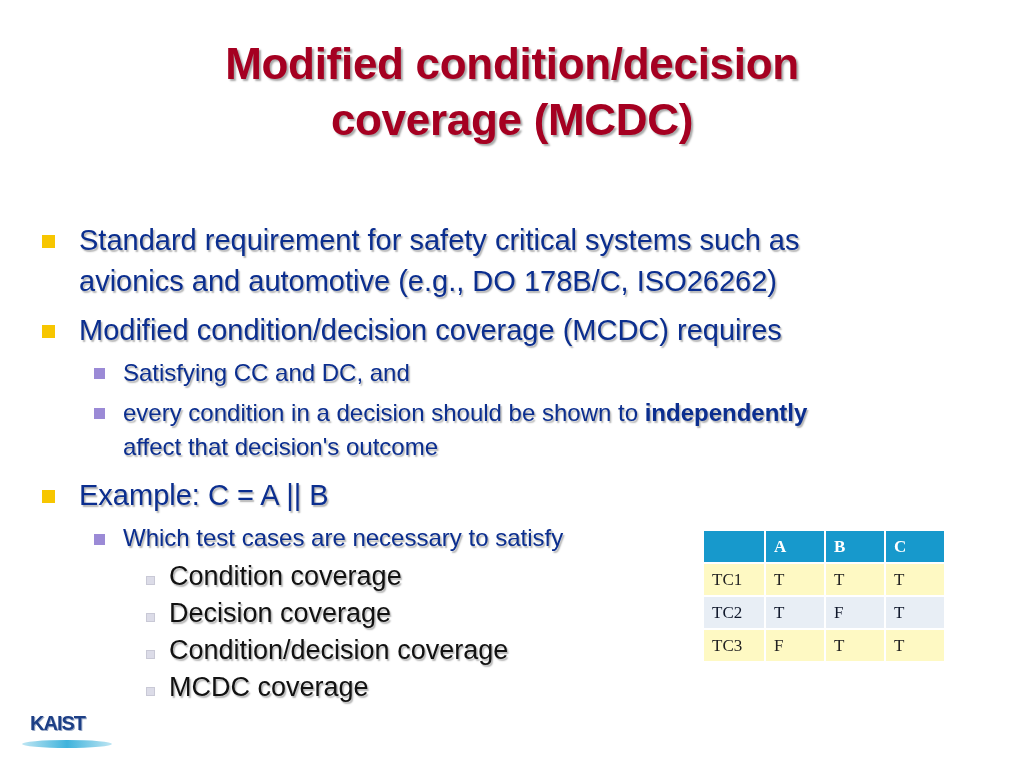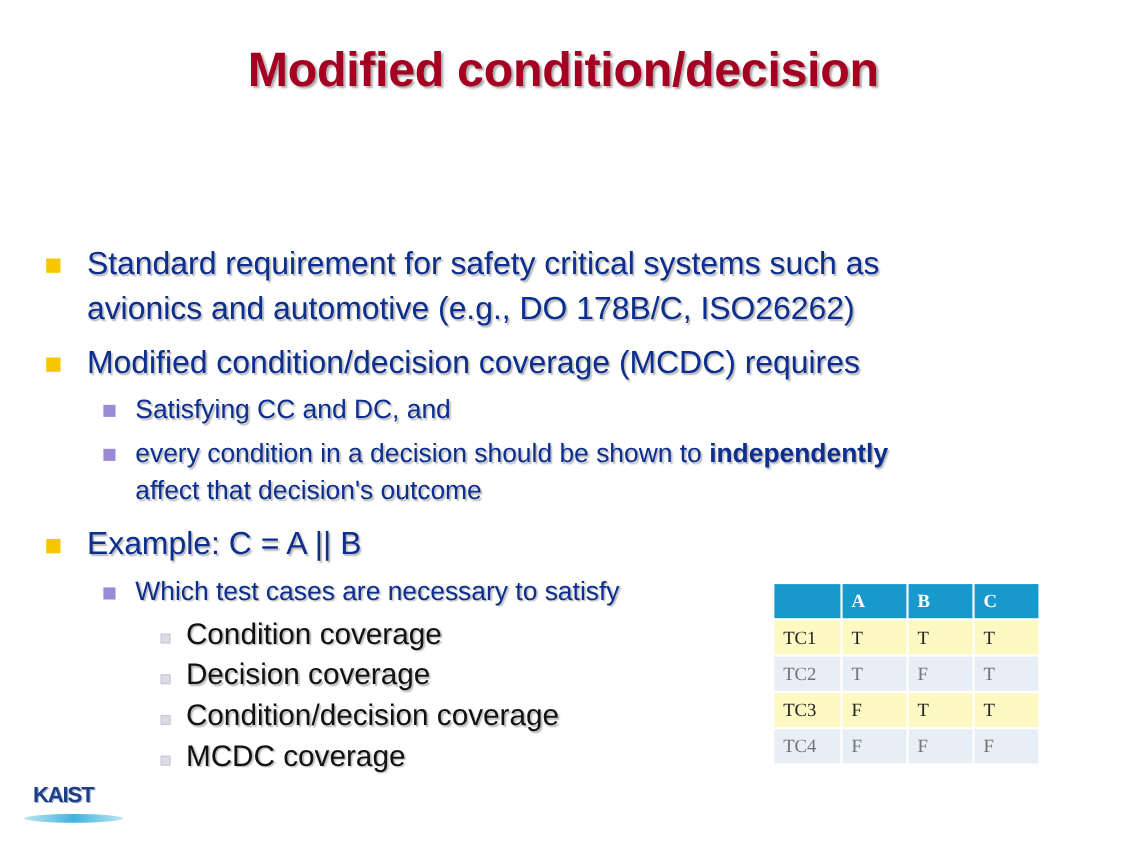--- a/index.html
+++ b/index.html
@@ -29,39 +29,40 @@
 
     table.tc {
       position:absolute; left:702px; top:529px; border-collapse:separate; border-spacing:2px 2px;
       font-family: "Liberation Serif", "DejaVu Serif", serif; font-size:17px;
     }
     table.tc td, table.tc th {
       height:31px; padding:0 0 0 8px; text-align:left; vertical-align:middle; font-weight:normal;
     }
     table.tc th { background:#1799cc; color:#ffffff; font-weight:bold; }
     table.tc tr.odd td { background:#fef9c3; color:#222; }
-    table.tc tr.even td { background:#e8eef5; color:#737373; }
+    table.tc tr.even td { background:#e8eef5; color:#0f172a; }
     .c0 { width:52px; } .c1 { width:50px; } .c2 { width:50px; } .c3 { width:50px; }
 
     .logo { position:absolute; left:22px; top:712px; width:92px; height:44px; }
     .logo-text {
       position:absolute; left:8px; top:0; font-weight:bold; font-size:20px; color:#1d3f86;
       letter-spacing:-1px; font-family:"Liberation Sans", sans-serif;
       text-shadow: 1px 1px 0 #9aa9c6;
     }
     .logo-swoosh {
       position:absolute; left:0; top:28px; width:90px; height:8px; border-radius:50%;
       background: linear-gradient(90deg, #bfe6f3, #3fb3dc 50%, #bfe6f3);
     }
   </style>
 </head>
 <body>
 
 <div class="title">
   <div>Modified condition/decision</div>
+  <div>coverage (MCDC)</div>
 </div>
 
 <span class="b1" style="left:42px; top:235px;"></span>
 <div class="l1 text-blue" style="left:79px; top:220px;">Standard requirement for safety critical systems such as</div>
 <div class="l1 text-blue" style="left:79px; top:261px;">avionics and automotive (e.g., DO 178B/C, ISO26262)</div>
 
 <span class="b1" style="left:42px; top:325px;"></span>
 <div class="l1 text-blue" style="left:79px; top:310px;">Modified condition/decision coverage (MCDC) requires</div>
 
 <span class="b2" style="left:94px; top:368px;"></span>
@@ -108,25 +109,19 @@
     <td>T</td>
     <td>F</td>
     <td>T</td>
   </tr>
   <tr class="odd">
     <td>TC3</td>
     <td>F</td>
     <td>T</td>
     <td>T</td>
   </tr>
-  <tr class="even">
-    <td>TC4</td>
-    <td>F</td>
-    <td>F</td>
-    <td>F</td>
-  </tr>
 </tbody>
   </table>
 
 <div class="logo">
   <div class="logo-swoosh"></div>
   <div class="logo-text">KAIST</div>
 </div>
 
 </body></html>

